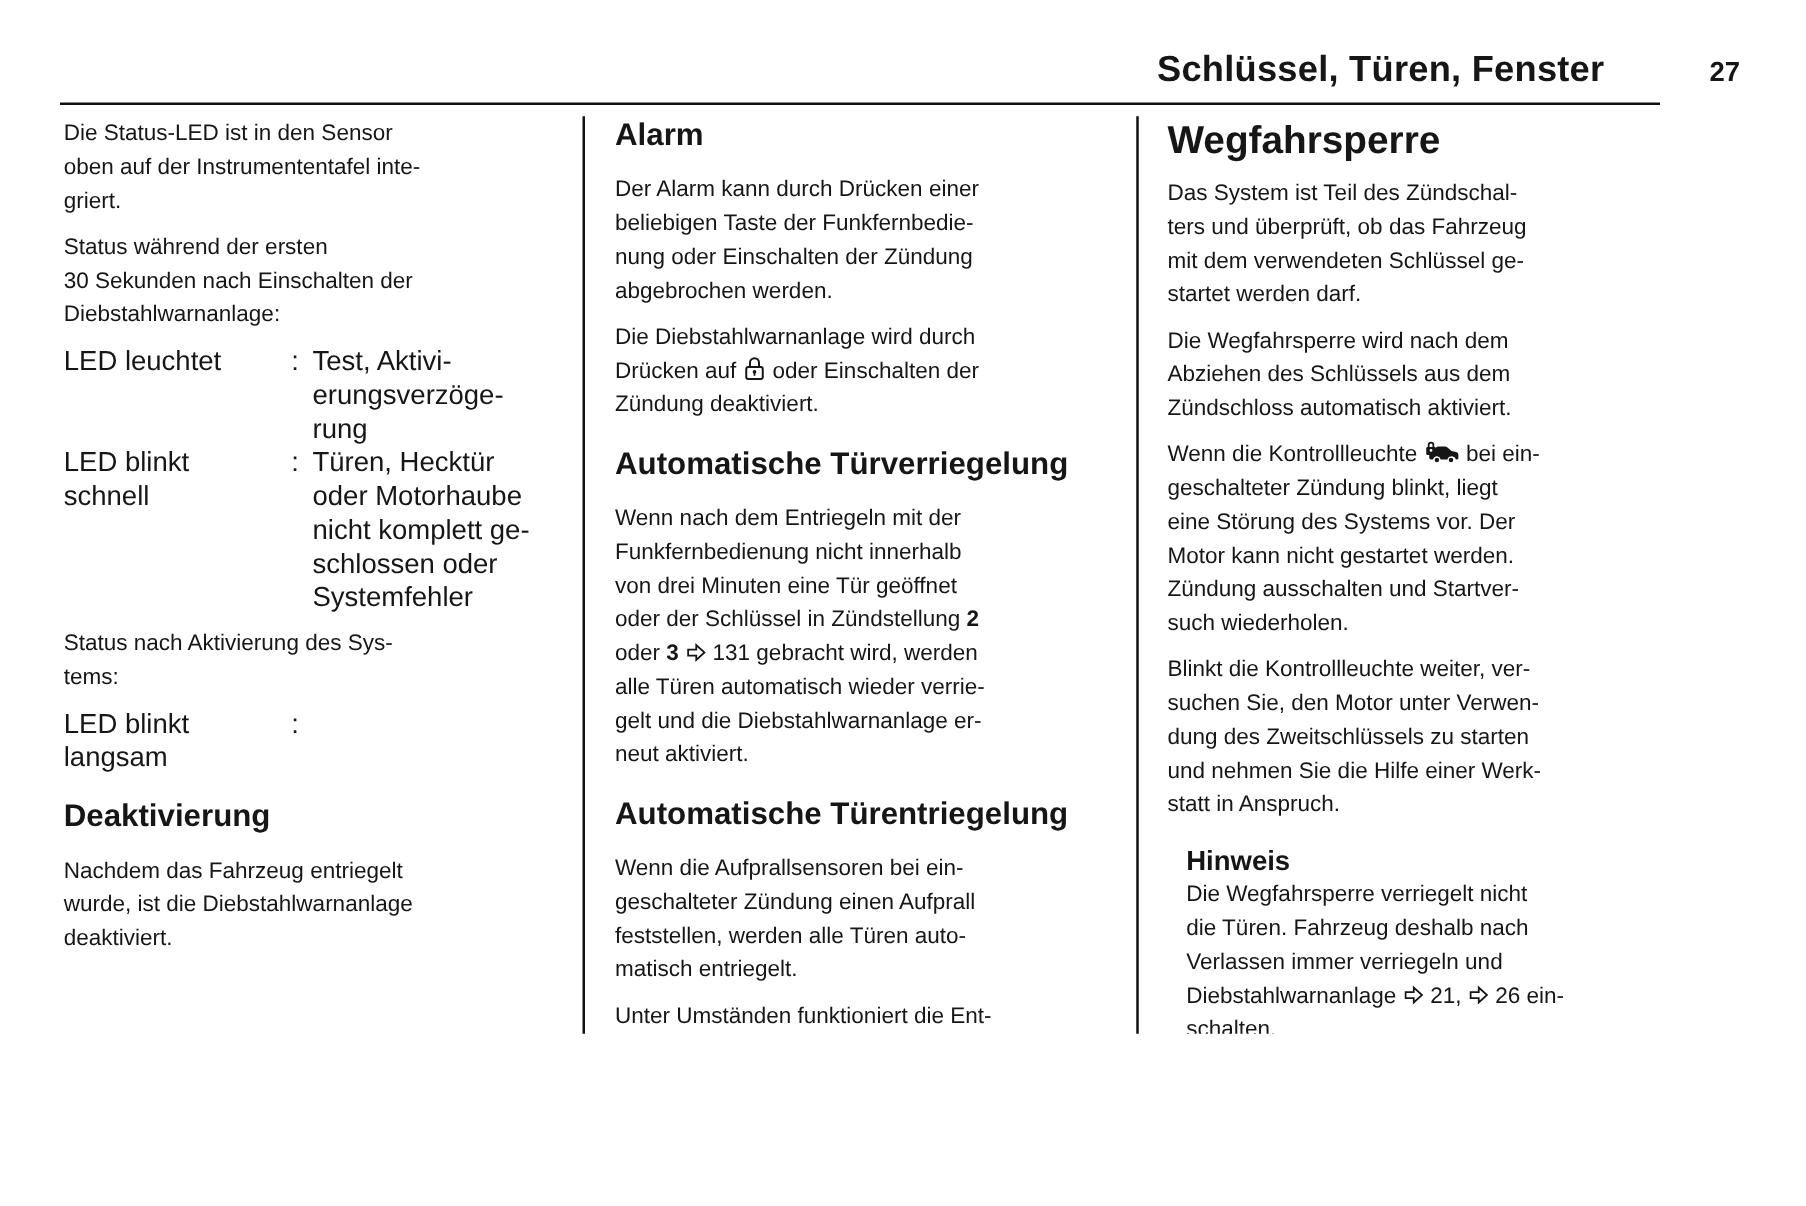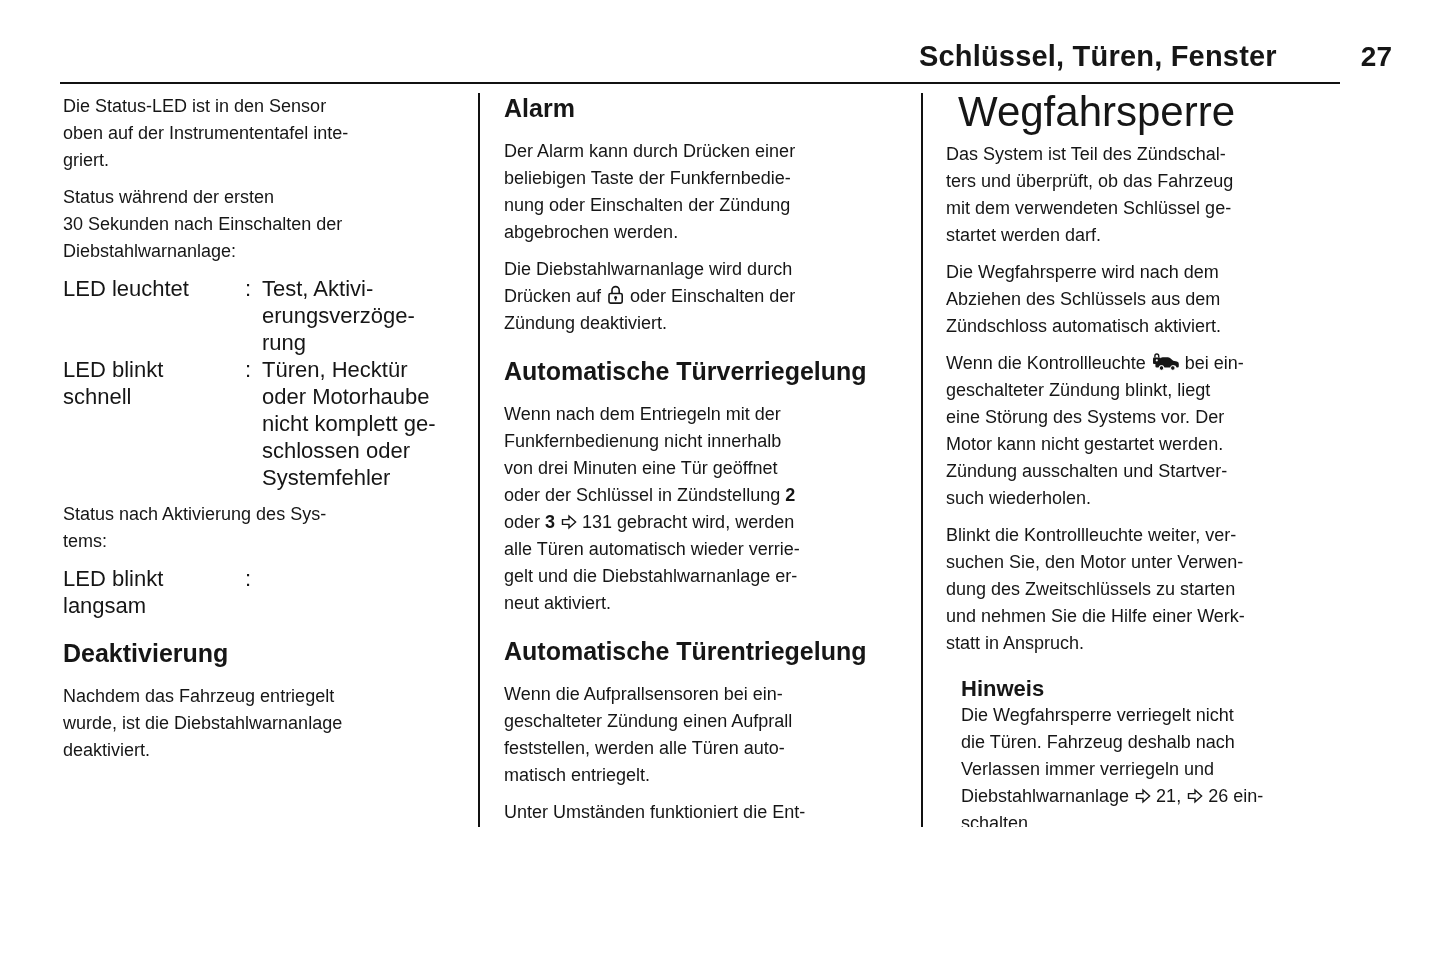--- a/index.html
+++ b/index.html
@@ -1,41 +1,41 @@
 <!DOCTYPE html>
 <html><head>
 <meta charset="utf-8">
 <style>
   html,body { margin:0; padding:0; }
   body {
     width:1445px; height:965px; background:#ffffff; color:#161616;
     font-family:"Liberation Sans", sans-serif;
     -webkit-font-smoothing:antialiased;
   }
-  .page { box-sizing:border-box; width:1445px; height:827px; padding:0 53px 0 60px; overflow:hidden; }
+  .page { box-sizing:border-box; width:1445px; height:827px; padding:0 53px 0 48px; overflow:hidden; }
 
   
   .header-row {
     display:flex; justify-content:flex-end; align-items:baseline;
     padding-top:42px; line-height:1;
   }
   .chapter-title { font-size:29px; font-weight:bold; letter-spacing:0.2px; }
-  .page-number  { font-size:28px; font-weight:bold; margin-left:84px; }
+  .page-number  { font-size:22px; font-weight:bold; margin-left:84px; }
   .header-rule  { height:2px; background:#111; margin-top:11px; width:1280px; }
 
   
   .columns { display:flex; margin-top:9px; min-height:828px; align-items:stretch; }
   .col { box-sizing:border-box; }
   .col-left   { width:420px; padding:0 20px 0 3px;  border-right:2px solid #111; }
   .col-middle { width:443px; padding:0 22px 0 24px; border-right:2px solid #111; }
   .col-right  { width:417px; padding:0 0 0 23px; }
 
   .body-text { font-size:18px; line-height:27px; margin:0 0 10px 0; white-space:pre; }
   h2.sub-heading { font-size:25px; line-height:30px; font-weight:bold; margin:19px 0 15px 0; white-space:pre; }
-  h1.main-heading { font-size:42px; line-height:37px; font-weight:normal; margin:0 0 11px 12px; white-space:pre; }
+  h1.main-heading { font-size:31px; line-height:37px; font-weight:bold; margin:0 0 11px 0; white-space:pre; }
   .col > :first-child { margin-top:0; }
 
   
   .dl-row { display:flex; font-size:22px; line-height:27px; margin:0; }
   .dl-term { width:182px; flex:none; white-space:pre; }
   .dl-colon { width:17px; flex:none; }
   .dl-def { flex:1; white-space:pre; }
   .dl-group { margin-bottom:10px; }
 
   

